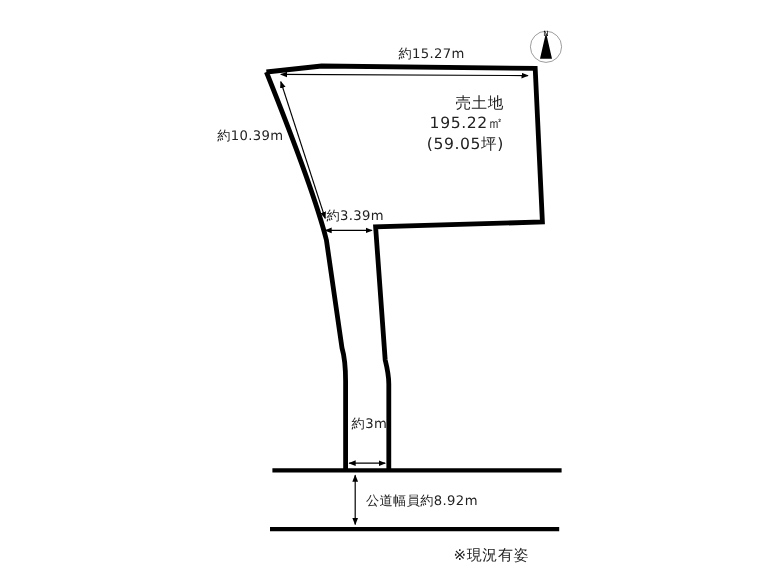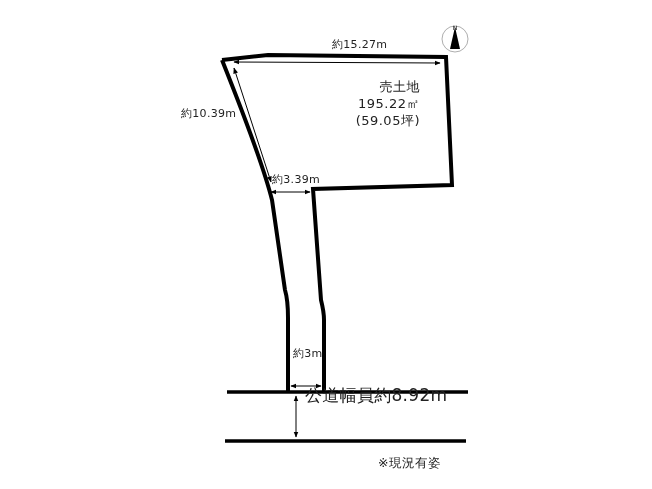--- a/index.html
+++ b/index.html
@@ -37,21 +37,21 @@
     <circle cx="455" cy="39" r="13" fill="#fff" stroke="#999" stroke-width="0.8"></circle>
     <path d="M455,27 L450,49 L460,49 z" fill="#000"></path>
     <text x="455" y="30" font-size="6" text-anchor="middle" font-family="DejaVu Sans, sans-serif" fill="#000">N</text>
   </g>
 </svg>
 
 <div class="lbl" style="left:312px; top:38px;margin-left:20px;">約15.27m</div>
 <div class="lbl" style="left:181px; top:107px;text-align:right;">約10.39m</div>
 <div class="lbl" style="left:272px; top:173px;">約3.39m</div>
 <div class="lbl" style="left:293px; top:347px;">約3m</div>
-<div class="lbl" style="left:305px; top:389px; font-size:17px;">公道幅員約8.92m</div>
+<div class="lbl" style="left:305px; top:411px; font-size:11px;">公道幅員約8.92m</div>
 
 <div class="center-info">
   <div>売土地</div>
   <div>195.22㎡</div>
   <div>(59.05坪)</div>
 </div>
 
 <div class="note">※現況有姿</div>
 
 </body></html>

